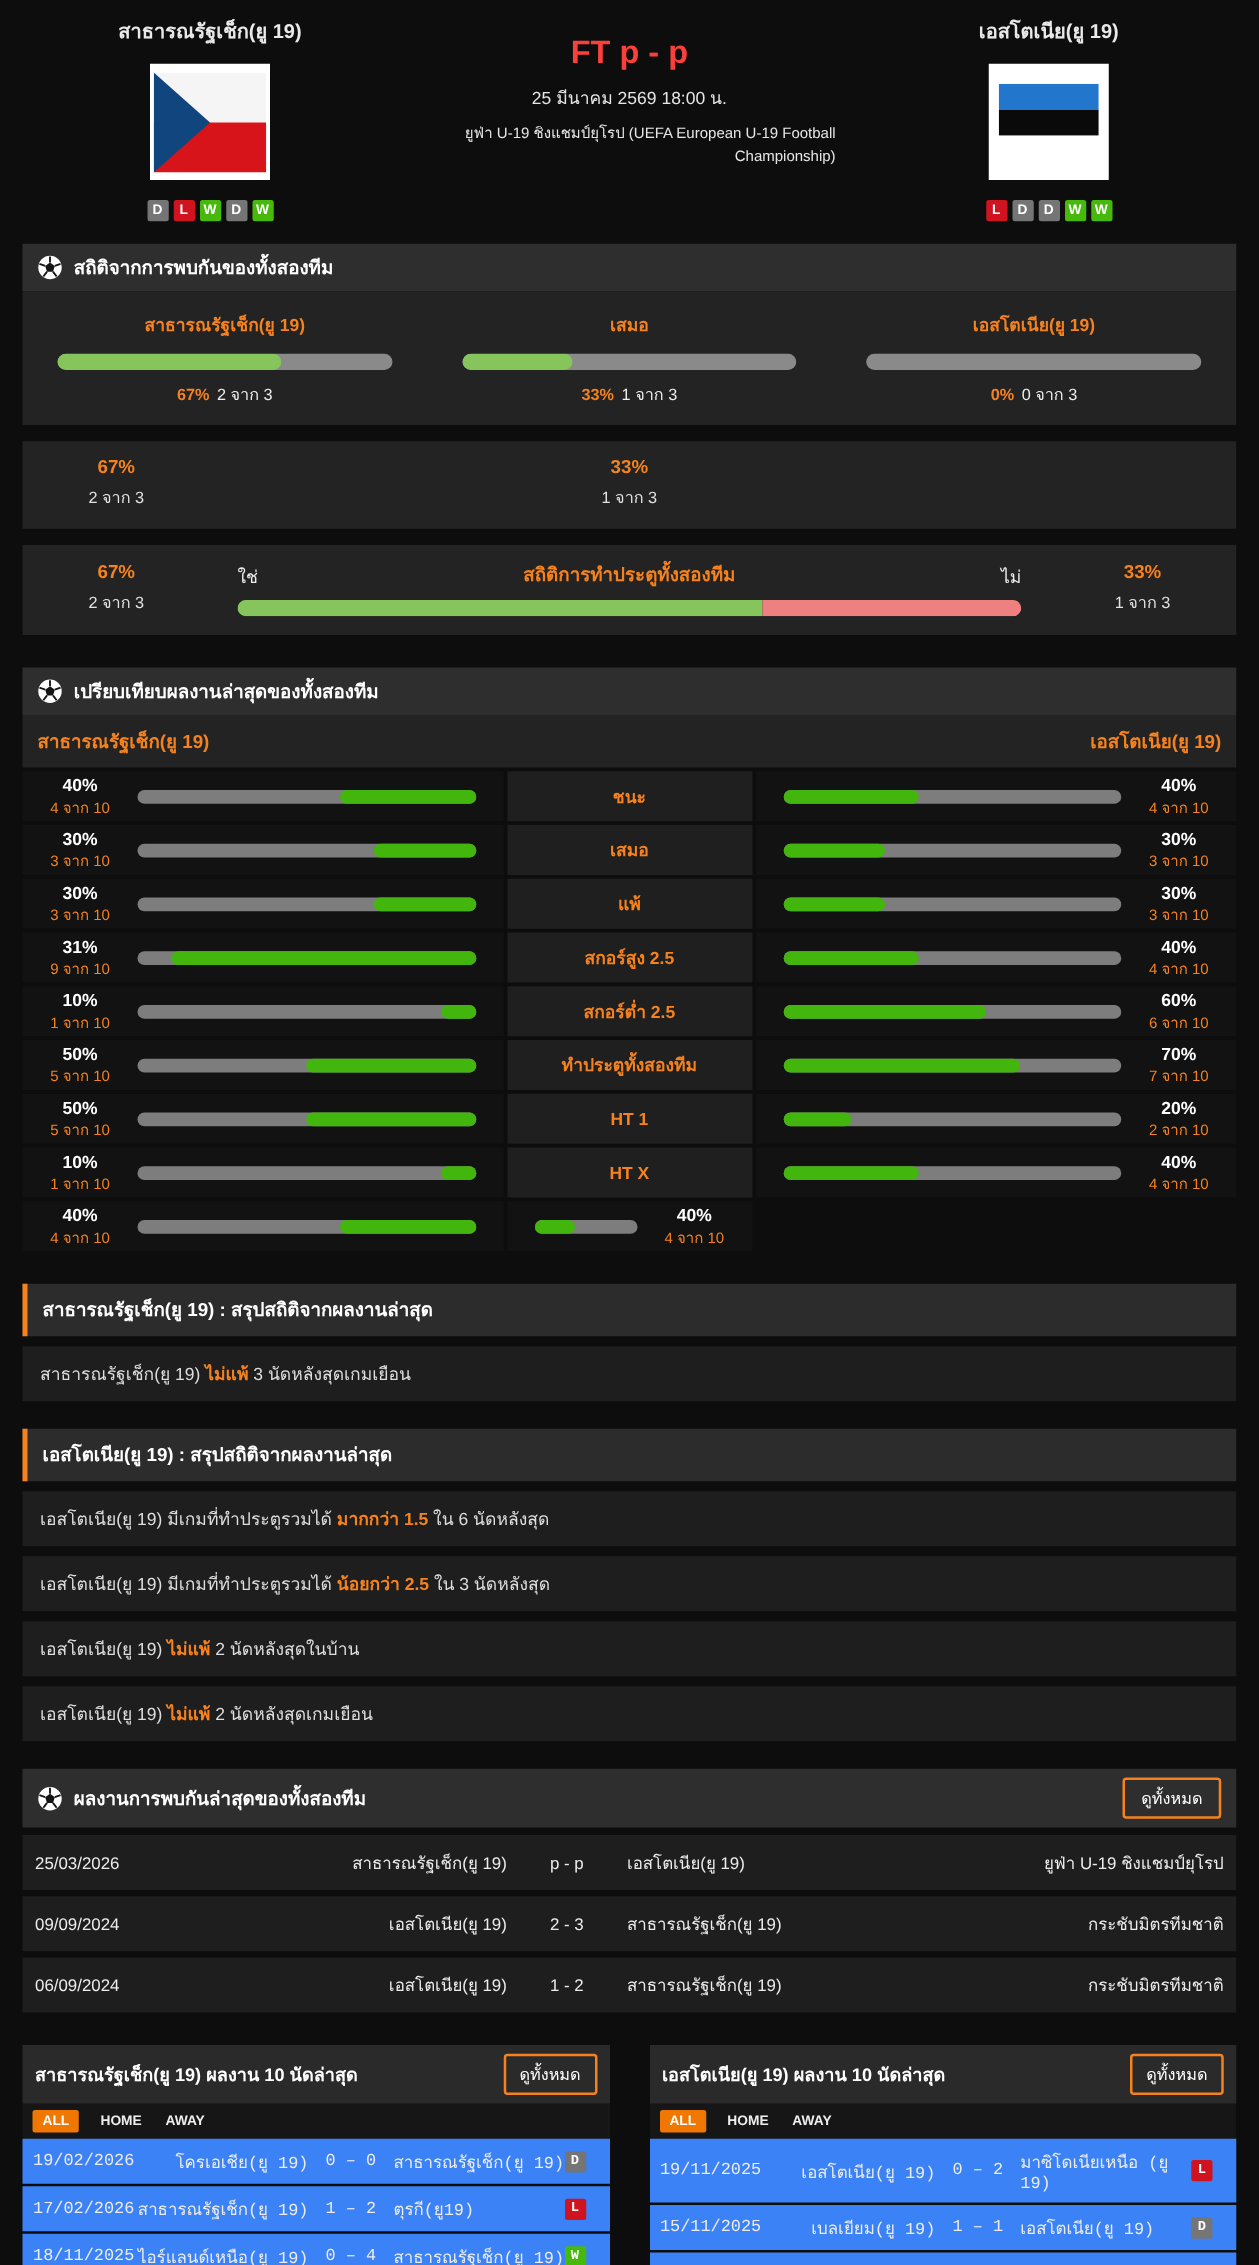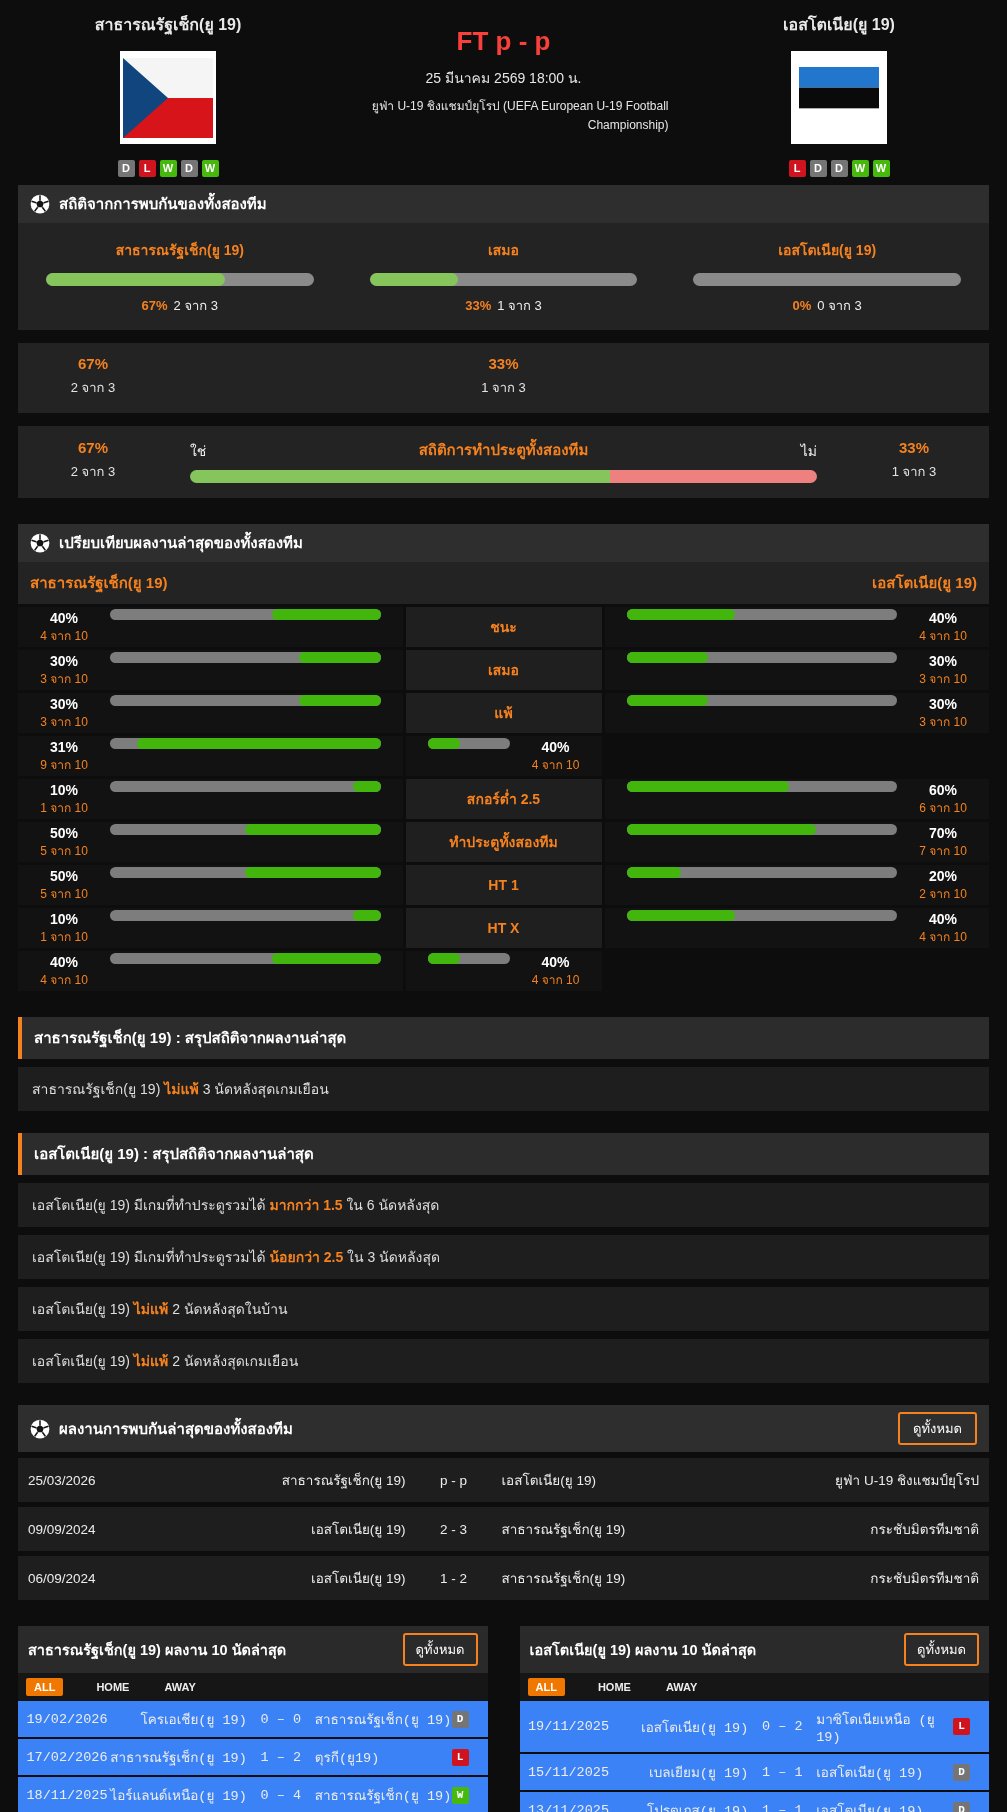--- a/index.html
+++ b/index.html
@@ -21,21 +21,21 @@
   }
   .b-W { background:#47b90c; }
   .b-D { background:#757575; }
   .b-L { background:#cf1420; }
   .match-info { text-align:center; padding-top:16px; }
   .score { color:#f9403a; font-size:26px; font-weight:bold; margin-bottom:10px; }
   .dt { font-size:14px; color:#e6e6e6; margin-bottom:8px; }
   .comp { font-size:12px; color:#e6e6e6; width:330px; margin:0 auto; line-height:1.55;text-align:right; }
 
   
-  .section { margin-top:2px; margin-bottom:26px; }
+  .section { margin-top:12px; margin-bottom:26px; }
   .sec-head {
     background:#2e2e2e; padding:7px 12px; display:flex; align-items:center; gap:9px;
     font-weight:bold; font-size:15px; color:#fff;
   }
   .ball { flex:0 0 auto; display:flex; }
 
   
   .card { background:#232323; }
   .cols3 { display:grid; grid-template-columns:1fr 1fr 1fr; padding:16px 0 14px; }
   .h2h-col { text-align:center; }
@@ -56,21 +56,21 @@
   .split-labels .t { color:#f5821f; font-weight:bold; font-size:15px; }
   .split-labels .r { justify-self:end; color:#eee; }
   .sbar { height:13px; border-radius:7px; overflow:hidden; display:flex; }
   .sbar .g { background:#85c55c; height:100%; }
   .sbar .r { background:#ee8080; flex:1; height:100%; }
 
   
   .cmp-teams { background:#232323; display:flex; justify-content:space-between;
     padding:9px 12px; color:#f5821f; font-weight:bold; font-size:15px; margin-bottom:3px; }
   .cmp-row { display:grid; grid-template-columns:1fr 196px 1fr; gap:3px; margin-bottom:3px; }
-  .cmp-side { background:#121212; display:flex; align-items:flex-start; min-height:40px; padding:2px 22px 2px 14px; }
+  .cmp-side { background:#121212; display:flex; align-items:center; min-height:40px; padding:2px 22px 2px 14px; }
   .cmp-side.right { padding:2px 14px 2px 22px; }
   .cmp-stat { width:64px; text-align:center; line-height:1.35; }
   .cmp-stat .pct { color:#fff; font-weight:bold; font-size:14px; }
   .cmp-stat .cnt { color:#f5821f; font-size:12px; }
   .cbar { flex:1; height:11px; background:#7d7d7d; border-radius:6px; display:flex; margin-left:14px; }
   .cmp-side.right .cbar { margin-left:0; margin-right:14px; }
   .cmp-side.left .cbar { justify-content:flex-end; }
   .cfill { height:100%; background:#43b60d; border-radius:6px; }
   .cmp-label { background:#1f1f1f; display:flex; align-items:center; justify-content:center;
     color:#f5821f; font-weight:bold; font-size:14px; }
@@ -93,21 +93,21 @@
   .res-row .sc   { text-align:center; }
   .res-row .away { text-align:left; padding-left:12px; }
   .res-row .compname { text-align:right; }
 
   
   .panels { display:flex; gap:32px; }
   .panel { width:469.5px; }
   .panel-head { background:#2a2a2a; display:flex; align-items:center;
     padding:7px 10px; font-weight:bold; font-size:14.5px; color:#fff; }
   .panel-head .viewall { padding:4px 11px; }
-  .tabs { background:#161616; display:flex; align-items:center; gap:31px; padding:5px 8px; }
+  .tabs { background:#161616; display:flex; align-items:center; gap:15px; padding:5px 8px; }
   .tab { font-size:11px; font-weight:bold; color:#eee; cursor:pointer; padding:3px 2px; }
   .tab.active { background:#f07800; color:#fff; padding:3px 8px; border-radius:2px; }
   .p-row { display:grid; grid-template-columns:86px 1fr 50px 1fr 30px; align-items:center;
     background:#3b82f6; margin-bottom:2px; padding:7px 6px; font-size:13.5px; color:#ececec;font-family:Liberation Mono, monospace; }
   .p-row .p-date { text-align:center; }
   .p-row .p-home { text-align:right; padding-right:9px; }
   .p-row .p-score{ text-align:center; }
   .p-row .p-away { text-align:left; padding-left:9px; }
   .p-row .rbadge { margin:0; }
 </style>
@@ -329,20 +329,21 @@
         <div class="cmp-row">
     <div class="cmp-side left">
       <div class="cmp-stat">
         <div class="pct">31%</div>
         <div class="cnt">9 จาก 10</div>
       </div>
       <div class="cbar">
         <div class="cfill" style="width: 90%;"></div>
       </div>
     </div>
+    <div class="cmp-label">สกอร์สูง 2.5</div>
     <div class="cmp-side right">
       <div class="cbar">
         <div class="cfill" style="width: 40%;"></div>
       </div>
       <div class="cmp-stat">
         <div class="pct">40%</div>
         <div class="cnt">4 จาก 10</div>
       </div>
     </div>
   </div>

